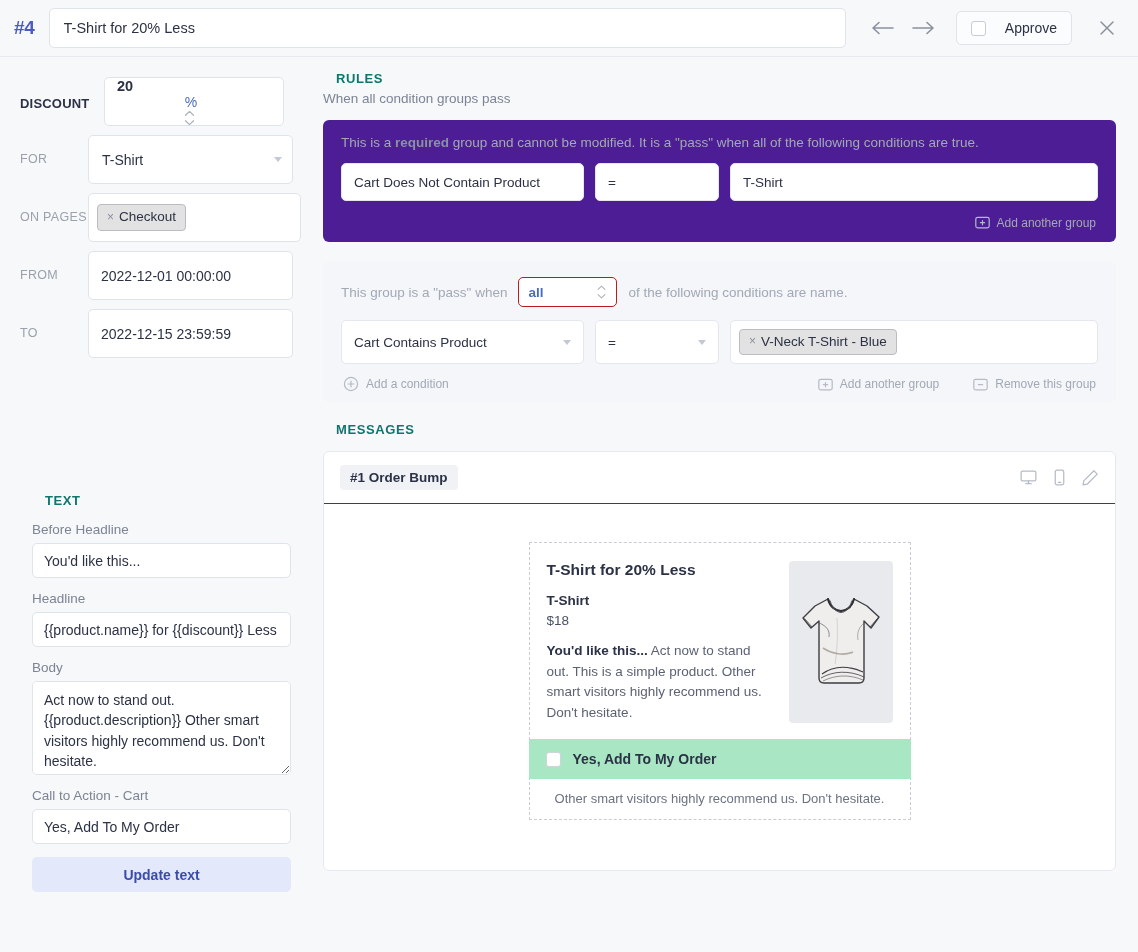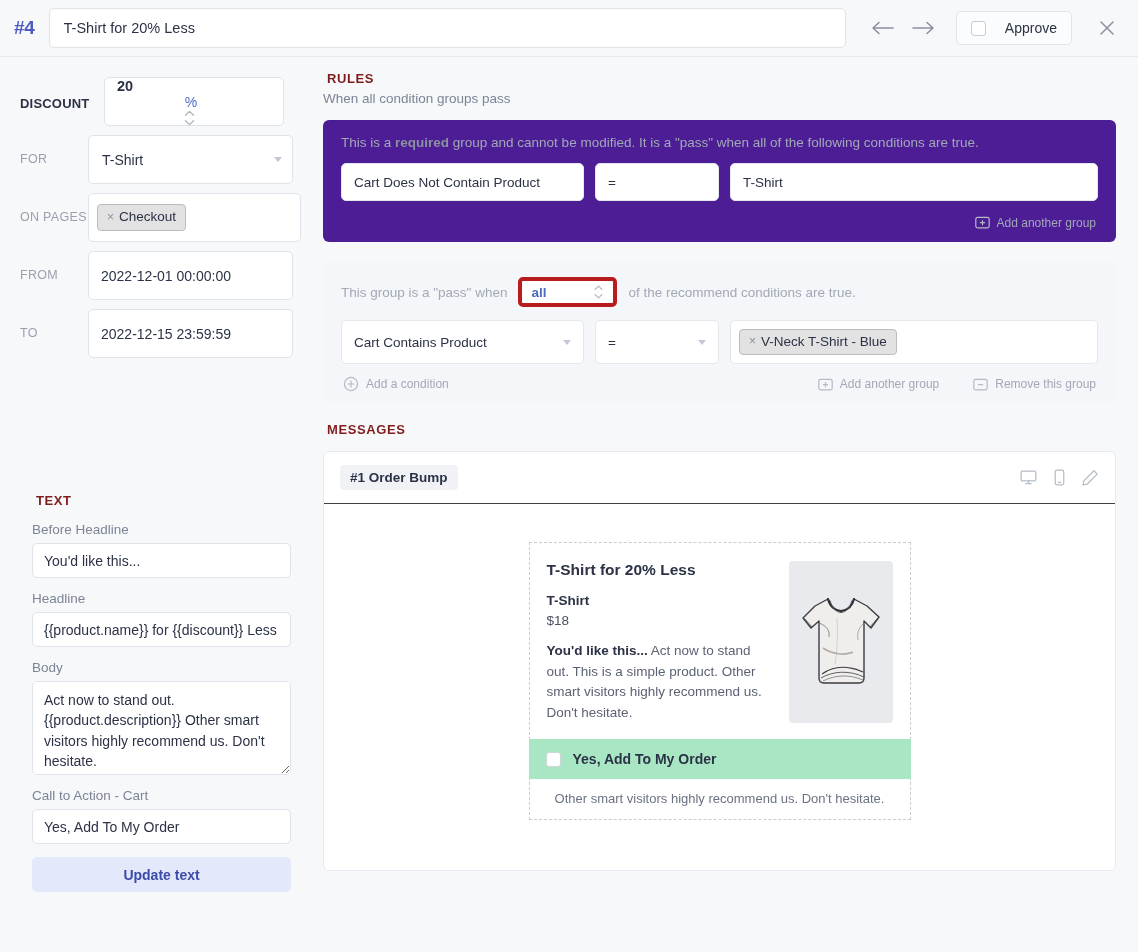--- a/index.html
+++ b/index.html
@@ -153,24 +153,24 @@
     padding: 5px 9px;
     line-height: 1.1;
   }
   .chip .x { color: #8b919d; font-size: 12px; }
   .date-box { width: 205px; }
 
   
   .section-hd {
     font-size: 13px;
     font-weight: bold;
-    color: #7f1d1d;
+    color: #0f766e;
     letter-spacing: 0.6px;
     text-transform: uppercase;
-    margin: 0 0 14px 4px;
+    margin: 0 0 14px 13px;
   }
   .text-panel { padding: 0 32px 0 32px; margin-top: 135px; }
   .flabel2 {
     font-size: 13.5px;
     color: #7c8495;
     margin-bottom: 6px;
     display: block;
   }
   .tinput {
     width: 259px;
@@ -249,21 +249,21 @@
   .cond.c3 { flex: 1; }
   .cond .txt { flex: 1; }
   .cond.sel { height: 44px; }
   .cond.tagwrap { height: 44px; padding: 0 8px; }
 
   .pass-line { display: flex; align-items: center; gap: 11px; margin-bottom: 13px; }
   .pass-txt { font-size: 13.5px; color: #a2a9b6; }
   .allsel {
     width: 99px; height: 30px;
     background: #fff;
-    border: 4px solid #b91c1c;
+    border: 1px solid #b91c1c;
     border-radius: 5px;
     display: flex; align-items: center;
     padding: 0 9px;
     font-size: 13.5px;
     color: #4b6bbf;
     font-weight: bold;
   }
   .allsel .txt { flex: 1; }
 
   .group-actions {
@@ -487,21 +487,21 @@
           <span class="txt">all</span>
           <span class="spin" style="padding-right:0">
             <svg width="11" height="6" viewBox="0 0 11 7" fill="none" aria-hidden="true">
               <path d="M1.5 5.2L5.5 1.4l4 3.8" stroke="#adb3be" stroke-width="1.3" stroke-linecap="round" stroke-linejoin="round"></path>
             </svg>
             <svg width="11" height="6" viewBox="0 0 11 7" fill="none" aria-hidden="true">
               <path d="M1.5 1.8L5.5 5.6l4-3.8" stroke="#adb3be" stroke-width="1.3" stroke-linecap="round" stroke-linejoin="round"></path>
             </svg>
           </span>
         </span>
-        <span class="pass-txt">of the recommend conditions are true.</span>
+        <span class="pass-txt">of the following conditions are name.</span>
       </div>
 
       <div class="cond-row">
         <div class="cond c1 sel">
           <span class="txt">Cart Contains Product</span>
           <span class="caret"></span>
         </div>
         <div class="cond c2 sel">
           <span class="txt">=</span>
           <span class="caret"></span>

